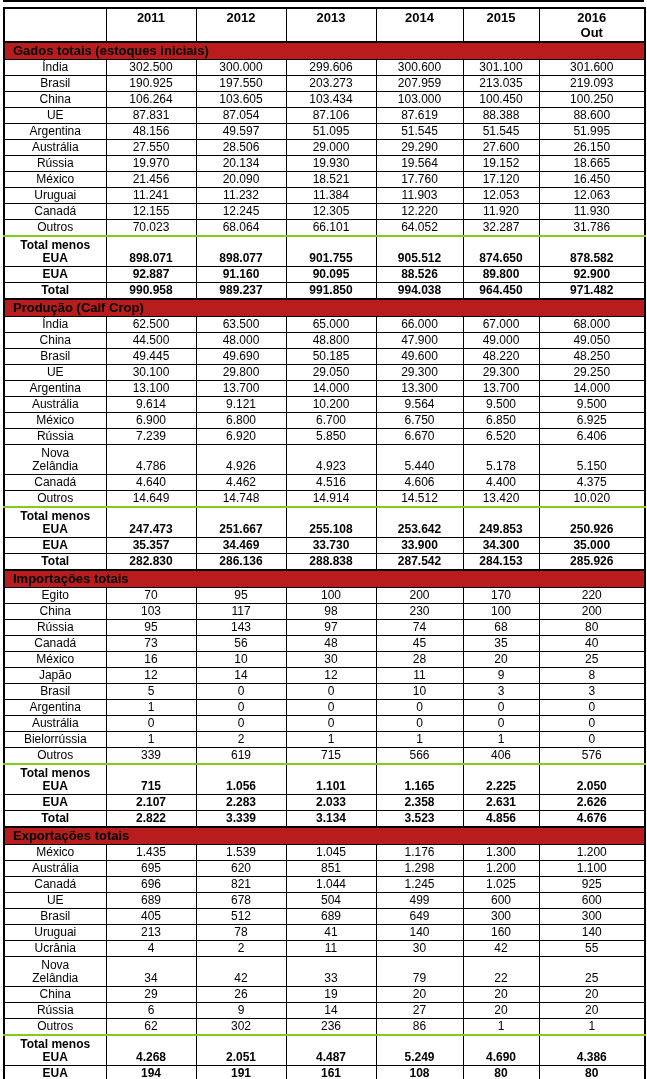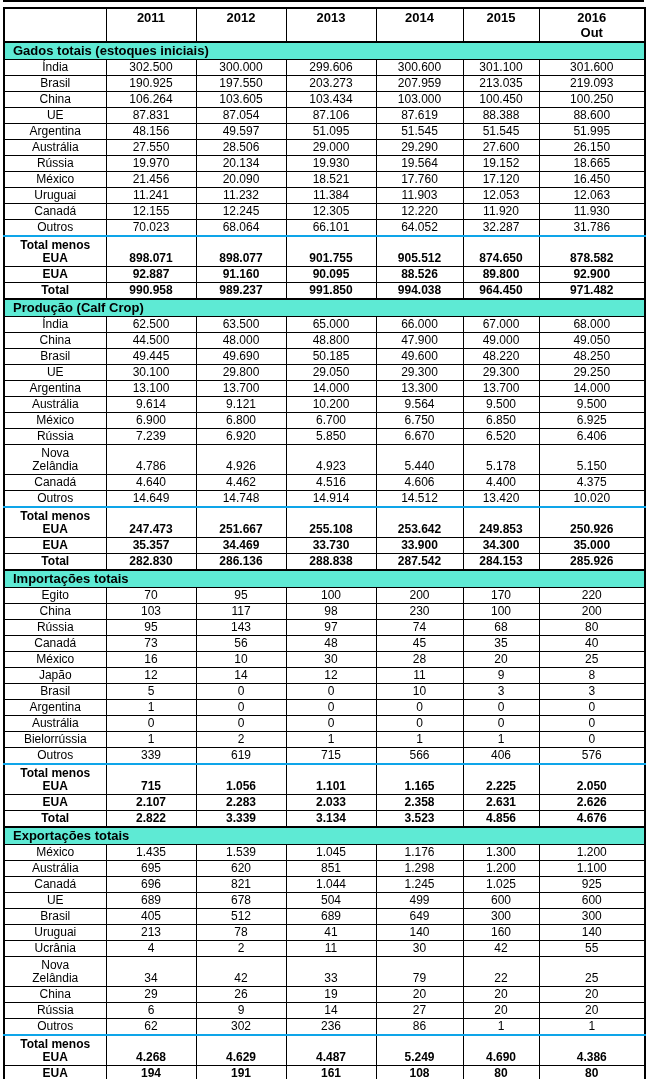--- a/index.html
+++ b/index.html
@@ -42,36 +42,36 @@
   }
   .data-table thead th {
     font-size: 13px;
     line-height: 15px;
     font-weight: bold;
     vertical-align: top;
     height: 29px;
     padding-top: 1px;
   }
   .data-table tr.section td {
-    background: #5eead4;
+    background: #b91c1c;
     text-align: left;
     font-weight: bold;
     font-size: 13px;
     line-height: 13px;
     height: 13px;
     padding: 1px 2px 2px 8px;
     border-top: 2px solid #000;
   }
   .data-table tbody td { height: 12px; }
   .data-table tr.tall td {
     height: 27px;
     vertical-align: bottom;
   }
   .data-table tr.bold td { font-weight: bold; }
-  .data-table tr.thick-top td { border-top: 2px solid #0ea5e9; }
+  .data-table tr.thick-top td { border-top: 2px solid #84cc16; }
 </style>
 </head>
 <body>
 
 <div class="top-strip"></div>
 
 <div class="wrap">
   <table class="data-table">
     <colgroup>
       <col style="width:102px">
@@ -586,21 +586,21 @@
           <td>302</td>
           <td>236</td>
           <td>86</td>
           <td>1</td>
           <td>1</td>
         </tr>
         <tr class="bold thick-top tall">
           <td style="font-weight: bold;">Total menos
 EUA</td>
           <td>4.268</td>
-          <td>4.629</td>
+          <td>2.051</td>
           <td>4.487</td>
           <td>5.249</td>
           <td>4.690</td>
           <td>4.386</td>
         </tr>
         <tr class="bold">
           <td style="font-weight: bold;">EUA</td>
           <td>194</td>
           <td>191</td>
           <td>161</td>

